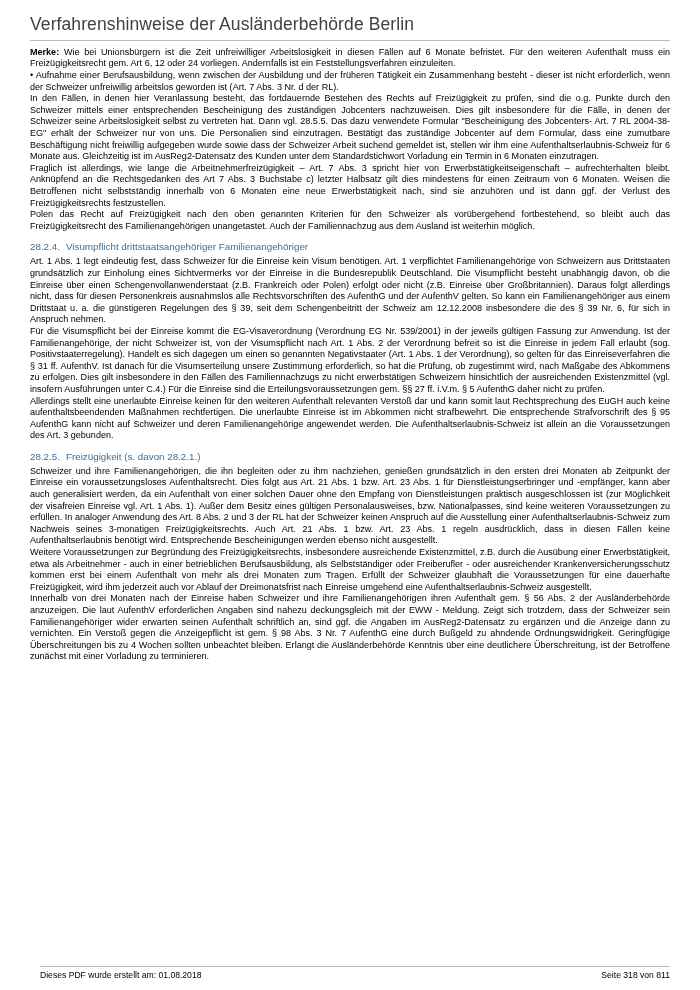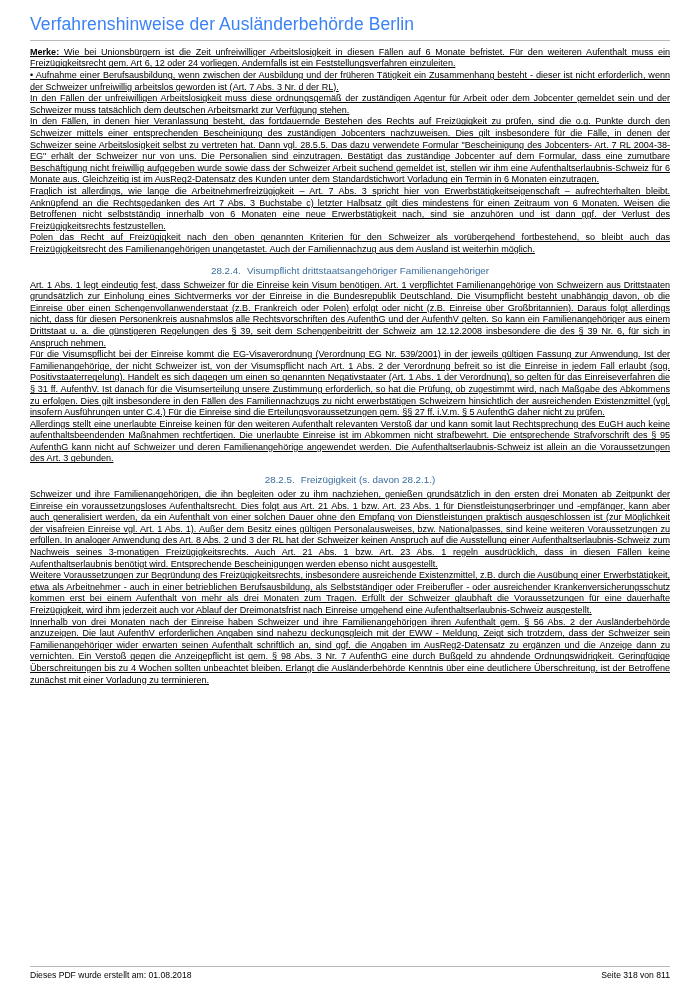--- a/index.html
+++ b/index.html
@@ -16,21 +16,21 @@
   .page {
     position: relative;
     width: 700px;
     height: 990px;
     box-sizing: border-box;
     padding: 14px 30px 0 30px;
   }
   .doc-title {
     font-size: 17.5px;
     font-weight: 400;
-    color: #3b82f6;
+    color: #404040;
     letter-spacing: 0.1px;
     margin: 0 0 4px 0;
     line-height: 1.25;
   }
   .title-rule {
     border: 0;
     border-top: 1px solid #b9b9b9;
     margin: 2px 0 6px 0;
   }
   .body-text {
@@ -39,35 +39,33 @@
     text-align: justify;
     margin: 0 0 0 0;
     color: #000000;
     hyphens: auto;
   }
   .body-text b {
     font-weight: bold;
   }
   .para {
     margin-bottom: 0px;
-    text-decoration: underline;
   }
   .section-head {
     font-size: 9.8px;
     color: #3b6e9e;
     margin: 9px 0 3px 0;
     line-height: 12px;
-    text-align: center;
   }
   .section-head .num {
     margin-right: 6px;
   }
   .footer {
     position: absolute;
-    left: 30px;
+    left: 40px;
     right: 30px;
     bottom: 10px;
   }
   .footer-rule {
     border: 0;
     border-top: 1px solid #b9b9b9;
     margin: 0 0 3px 0;
   }
   .footer-row {
     display: flex;
@@ -81,21 +79,20 @@
 
 <div class="page">
 
   <h1 class="doc-title">Verfahrenshinweise der Ausländerbehörde Berlin</h1>
   <hr class="title-rule">
 
   <p class="body-text para"><b>Merke:</b><span> Wie bei Unionsbürgern ist die Zeit unfreiwilliger Arbeitslosigkeit in diesen Fällen auf 6 Monate befristet. Für den weiteren Aufenthalt muss ein Freizügigkeitsrecht gem. Art 6, 12 oder 24 vorliegen. Andernfalls ist ein Feststellungsverfahren einzuleiten.</span></p>
 
   <p class="body-text para">• Aufnahme einer Berufsausbildung, wenn zwischen der Ausbildung und der früheren Tätigkeit ein Zusammenhang besteht - dieser ist nicht erforderlich, wenn der Schweizer unfreiwillig arbeitslos geworden ist (Art. 7 Abs. 3 Nr. d der RL).</p>
 
-  <p class="body-text para">In den Fällen der unfreiwilligen Arbeitslosigkeit muss diese ordnungsgemäß der zuständigen Agentur für Arbeit oder dem Jobcenter gemeldet sein und der Schweizer muss tatsächlich dem deutschen Arbeitsmarkt zur Verfügung stehen.</p>
 
   <p class="body-text para">In den Fällen, in denen hier Veranlassung besteht, das fortdauernde Bestehen des Rechts auf Freizügigkeit zu prüfen, sind die o.g. Punkte durch den Schweizer mittels einer entsprechenden Bescheinigung des zuständigen Jobcenters nachzuweisen. Dies gilt insbesondere für die Fälle, in denen der Schweizer seine Arbeitslosigkeit selbst zu vertreten hat. Dann vgl. 28.5.5. Das dazu verwendete Formular "Bescheinigung des Jobcenters- Art. 7 RL 2004-38-EG" erhält der Schweizer nur von uns. Die Personalien sind einzutragen. Bestätigt das zuständige Jobcenter auf dem Formular, dass eine zumutbare Beschäftigung nicht freiwillig aufgegeben wurde sowie dass der Schweizer Arbeit suchend gemeldet ist, stellen wir ihm eine Aufenthaltserlaubnis-Schweiz für 6 Monate aus. Gleichzeitig ist im AusReg2-Datensatz des Kunden unter dem Standardstichwort Vorladung ein Termin in 6 Monaten einzutragen.</p>
 
   <p class="body-text para">Fraglich ist allerdings, wie lange die Arbeitnehmerfreizügigkeit – Art. 7 Abs. 3 spricht hier von Erwerbstätigkeitseigenschaft – aufrechterhalten bleibt. Anknüpfend an die Rechtsgedanken des Art 7 Abs. 3 Buchstabe c) letzter Halbsatz gilt dies mindestens für einen Zeitraum von 6 Monaten. Weisen die Betroffenen nicht selbstständig innerhalb von 6 Monaten eine neue Erwerbstätigkeit nach, sind sie anzuhören und ist dann ggf. der Verlust des Freizügigkeitsrechts festzustellen.</p>
 
   <p class="body-text para">Polen das Recht auf Freizügigkeit nach den oben genannten Kriterien für den Schweizer als vorübergehend fortbestehend, so bleibt auch das Freizügigkeitsrecht des Familienangehörigen unangetastet. Auch der Familiennachzug aus dem Ausland ist weiterhin möglich.</p>
 
   <div class="section-head">
     <span class="num">28.2.4.</span><span>Visumpflicht drittstaatsangehöriger Familienangehöriger</span>
   </div>

